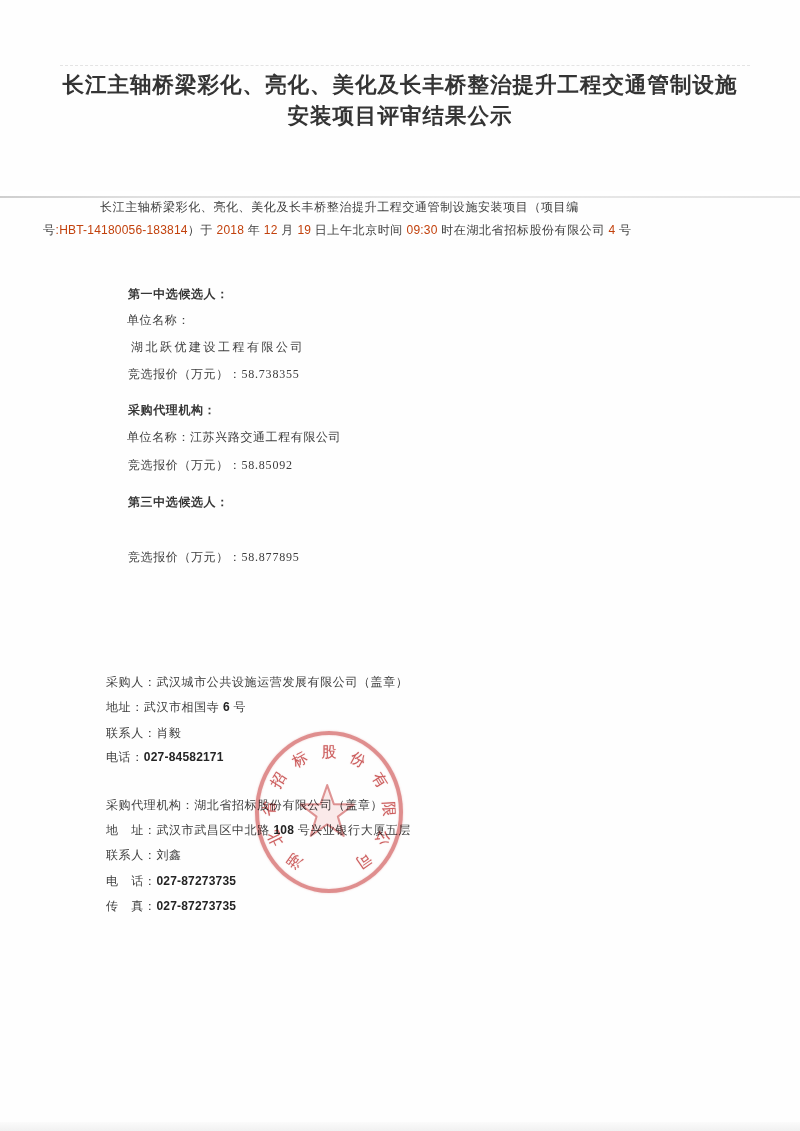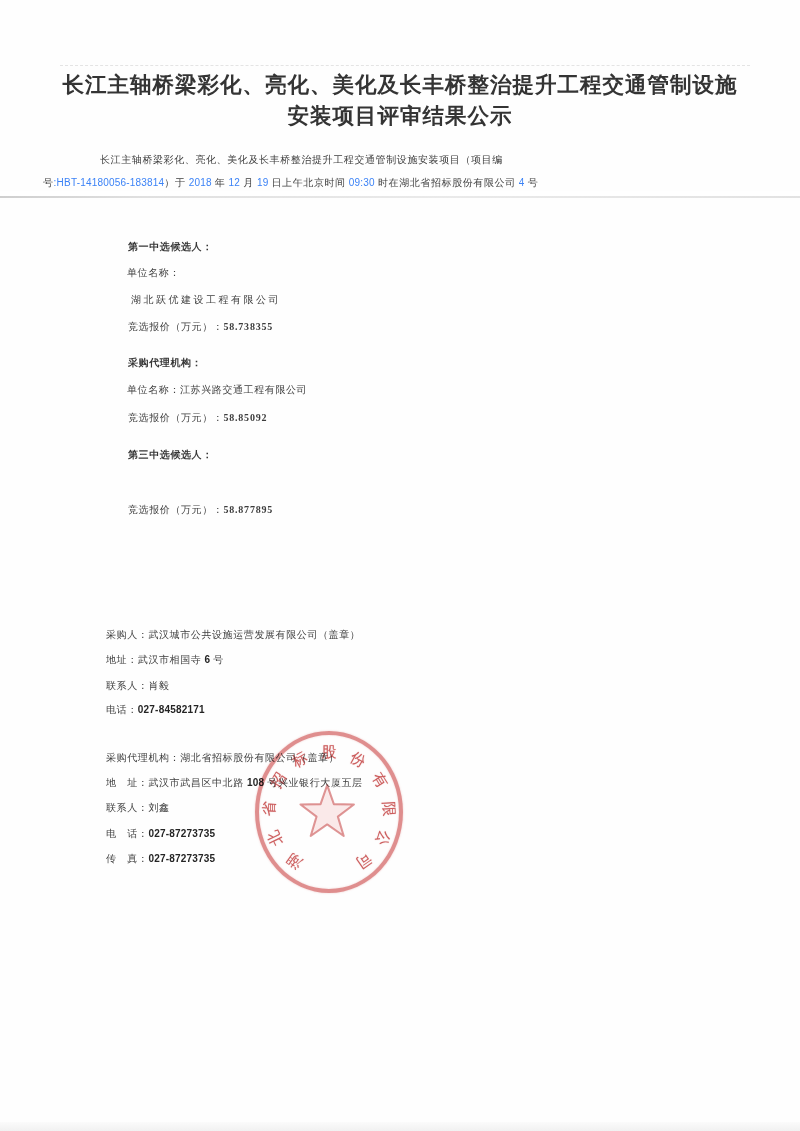--- a/index.html
+++ b/index.html
@@ -8,34 +8,34 @@
     background:#fefefe;
     font-family:"Liberation Serif","DejaVu Serif",serif;
   }
   .page{position:absolute;inset:0;}
   .title{
     position:absolute;left:0;width:800px;text-align:center;
     font-size:21.5px;font-weight:bold;color:#343434;letter-spacing:1px;
     white-space:nowrap;
   }
   .ln{
-    position:absolute;white-space:pre;font-size:10px;color:#3e3e3e;
-    letter-spacing:0.6px;line-height:1;
+    position:absolute;white-space:pre;font-size:12px;color:#3e3e3e;
+    letter-spacing:0.6px;line-height:1;margin-top:46px;
   }
   .bold{font-weight:bold;color:#363636;}
   .spread{letter-spacing:2.5px;}
   
   .num{
     font-family:"Liberation Sans","DejaVu Sans",sans-serif;
     font-weight:bold;color:#242424;letter-spacing:0.2px;
   }
-  .intro .num{font-weight:normal;color:#3b82f6;}
+  .intro .num{font-weight:normal;color:#c2410c;}
   .price .num{
     font-family:"Liberation Serif","DejaVu Serif",serif;
-    font-weight:bold;color:#3c3c3c;letter-spacing:0.8px;text-align:center;
+    font-weight:normal;color:#3c3c3c;letter-spacing:0.8px;text-align:center;
   }
   
   .artifact-dots{
     position:absolute;left:60px;top:65px;width:690px;height:0;
     border-top:1.5px dashed #e4e4e4;
   }
   .artifact-band{
     position:absolute;left:0;top:191px;width:800px;height:5px;
     background:rgba(255,255,255,0.85);
   }

